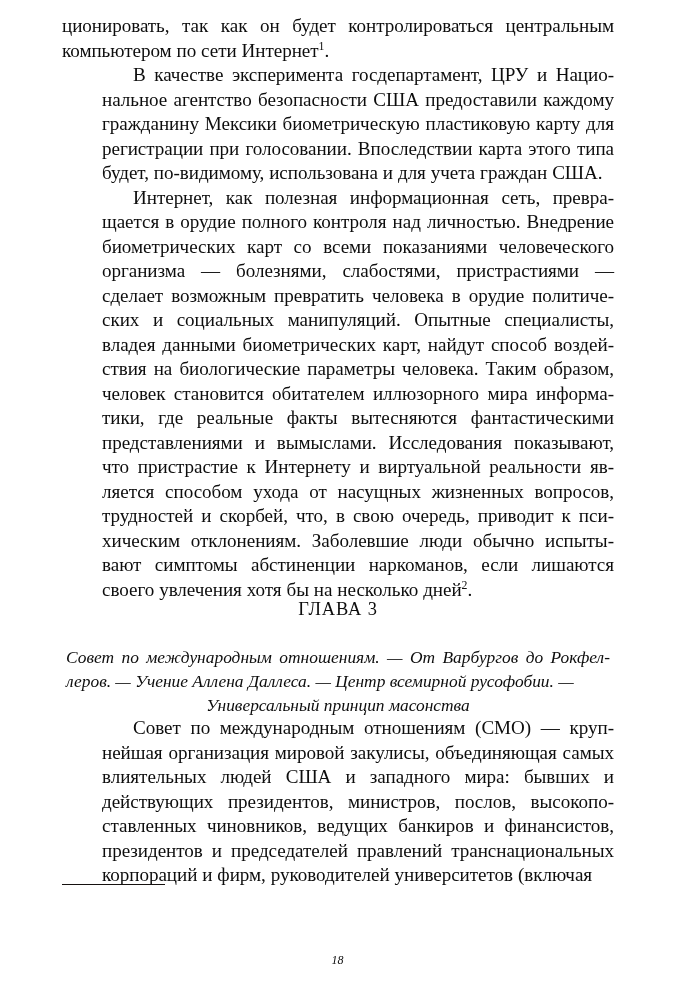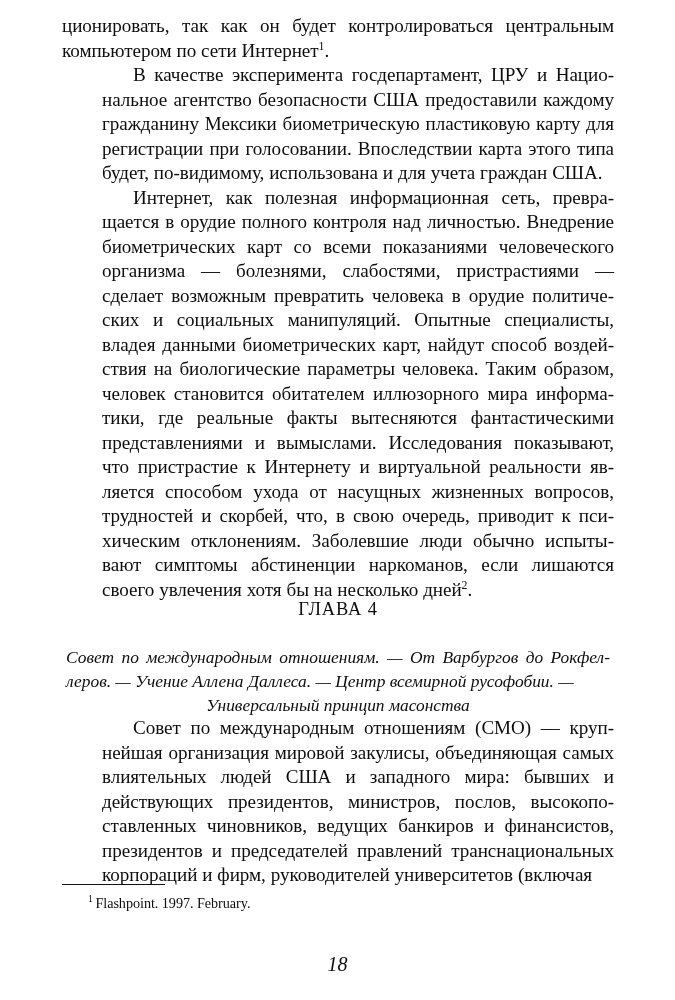--- a/index.html
+++ b/index.html
@@ -119,48 +119,47 @@
   }
 
   
   .page-number {
     position:absolute;
     left:0;
     top:953px;
     width:675px;
     text-align:center;
     font-style:italic;
-    font-size:20px;
+    font-size:12px;
   }
 </style>
 </head>
 <body>
 
 <div class="page">
 
   <div class="column">
 
     <p class="para"><span>ционировать, так как он будет контролироваться централь­ным компьютером по сети Интернет</span><sup class="fn">1</sup><span>.</span></p>
 
     <p class="para indent"><span>В качестве эксперимента госдепартамент, ЦРУ и Нацио­нальное агентство безопасности США предоставили каждому гражданину Мексики биометрическую пластиковую карту для регистрации при голосовании. Впоследствии карта этого типа будет, по-видимому, использована и для учета граждан США.</span></p>
 
     <p class="para indent"><span>Интернет, как полезная информационная сеть, превра­щается в орудие полного контроля над личностью. Внедре­ние биометрических карт со всеми показаниями человече­ского организма — болезнями, слабостями, пристрастиями — сделает возможным превратить человека в орудие политиче­ских и социальных манипуляций. Опытные специалисты, владея данными биометрических карт, найдут способ воздей­ствия на биологические параметры человека. Таким образом, человек становится обитателем иллюзорного мира информа­тики, где реальные факты вытесняются фантастическими представлениями и вымыслами. Исследования показывают, что пристрастие к Интернету и виртуальной реальности яв­ляется способом ухода от насущных жизненных вопросов, трудностей и скорбей, что, в свою очередь, приводит к пси­хическим отклонениям. Заболевшие люди обычно испыты­вают симптомы абстиненции наркоманов, если лишаются своего увлечения хотя бы на несколько дней</span><sup class="fn">2</sup><span>.</span></p>
   </div>
 
   <div class="chapter-wrap">
-    <div class="chapter-title">ГЛАВА 4</div>
+    <div class="chapter-title">ГЛАВА 3</div>
     <div class="chapter-subtitle"><span>Совет по международным отношениям. — От Варбургов до Рокфел­леров. — Учение Аллена Даллеса. — Центр всемирной русофобии. —</span><span class="last">Универсальный принцип масонства</span></div>
   </div>
 
   <div class="body-after">
     <p class="para indent"><span>Совет по международным отношениям (СМО) — круп­нейшая организация мировой закулисы, объединяющая са­мых влиятельных людей США и западного мира: бывших и действующих президентов, министров, послов, высокопо­ставленных чиновников, ведущих банкиров и финансистов, президентов и председателей правлений транснациональных корпораций и фирм, руководителей университетов (включая</span></p>
   </div>
 
   <div class="footnotes">
     <div class="fn-rule"></div>
 
-    <div class="fn-line"><span class="marker">1</span><span>Flashpoint. 1997. February.</span></div>
 
   </div>
 
   <div class="page-number">18</div>
 
 </div>
 
 </body></html>

